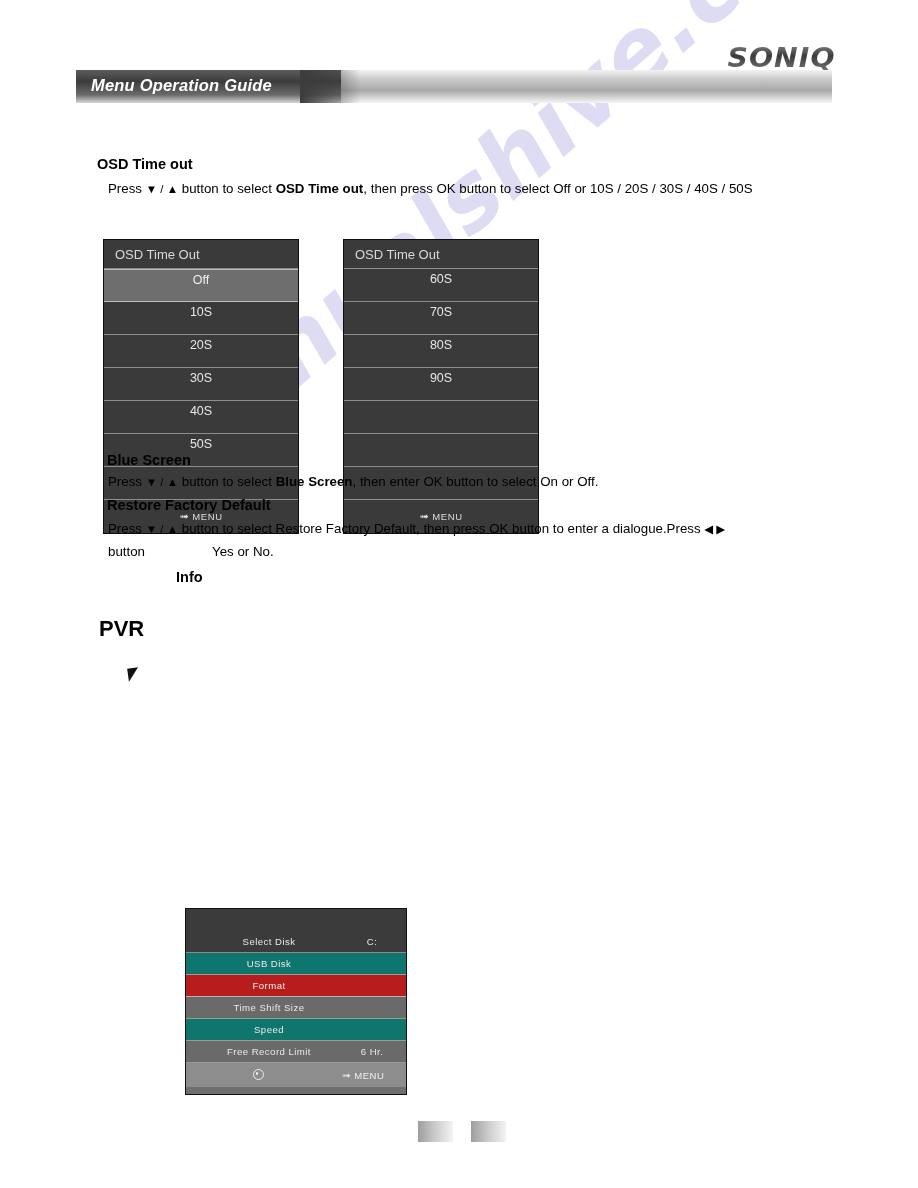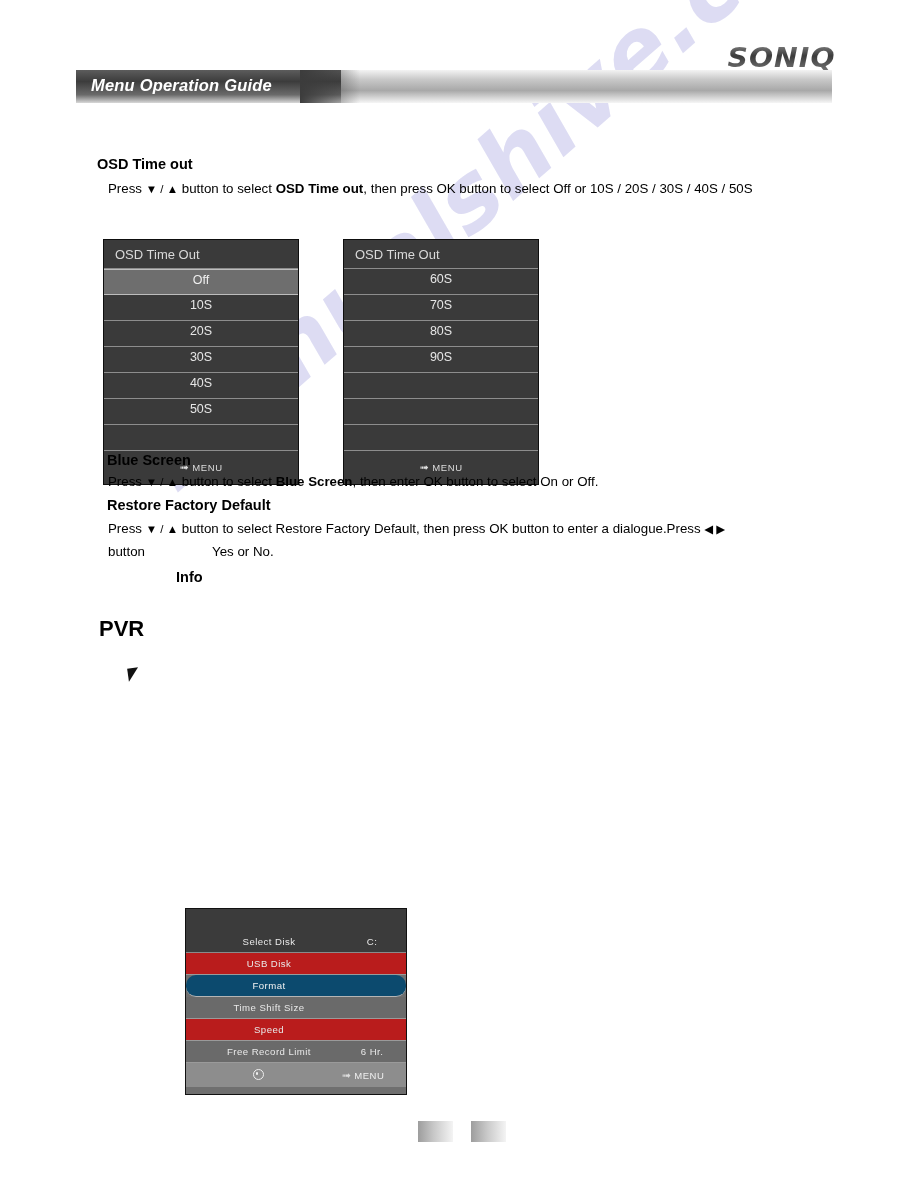--- a/index.html
+++ b/index.html
@@ -131,21 +131,21 @@
     height: 29px;
     line-height: 29px;
     padding-left: 11px;
     font-size: 13px;
     color: #d9d9d9;
     background: #3a3a3a;
     border-bottom: 1px solid #8d8d8d;
     box-sizing: border-box;
   }
   .osd-row {
-    height: 26px;
+    height: 33px;
     line-height: 21px;
     text-align: center;
     font-size: 12.5px;
     color: #e6e6e6;
     background: #3a3a3a;
     border-bottom: 1px solid #8d8d8d;
     box-sizing: border-box;
   }
   .osd-row.sel {
     background: #6e6e6e;
@@ -200,23 +200,23 @@
     height: 22px;
     display: flex;
     align-items: center;
     font-size: 9.6px;
     color: #e9e9e9;
     letter-spacing: 0.45px;
     background: #6a6a6a;
     border-bottom: 1px solid #9a9a9a;
     box-sizing: border-box;
   }
-  .pvr-row.alt  { background: #b91c1c; }
+  .pvr-row.alt  { background: #0f766e; }
   .pvr-row.dark { background: #3b3b3b; border-bottom: 1px solid #8a8a8a; }
-  .pvr-row.sel  { background: #0c4a6e; color: #f2f2f2; border-bottom: 1px solid #b5b5b5; border-radius: 10px; }
+  .pvr-row.sel  { background: #b91c1c; color: #f2f2f2; border-bottom: 1px solid #b5b5b5; }
   .pvr-label {
     flex: 1 1 auto;
     text-align: center;
     padding-left: 14px;
     box-sizing: border-box;
   }
   .pvr-value {
     width: 68px;
     text-align: center;
     font-size: 9.6px;

